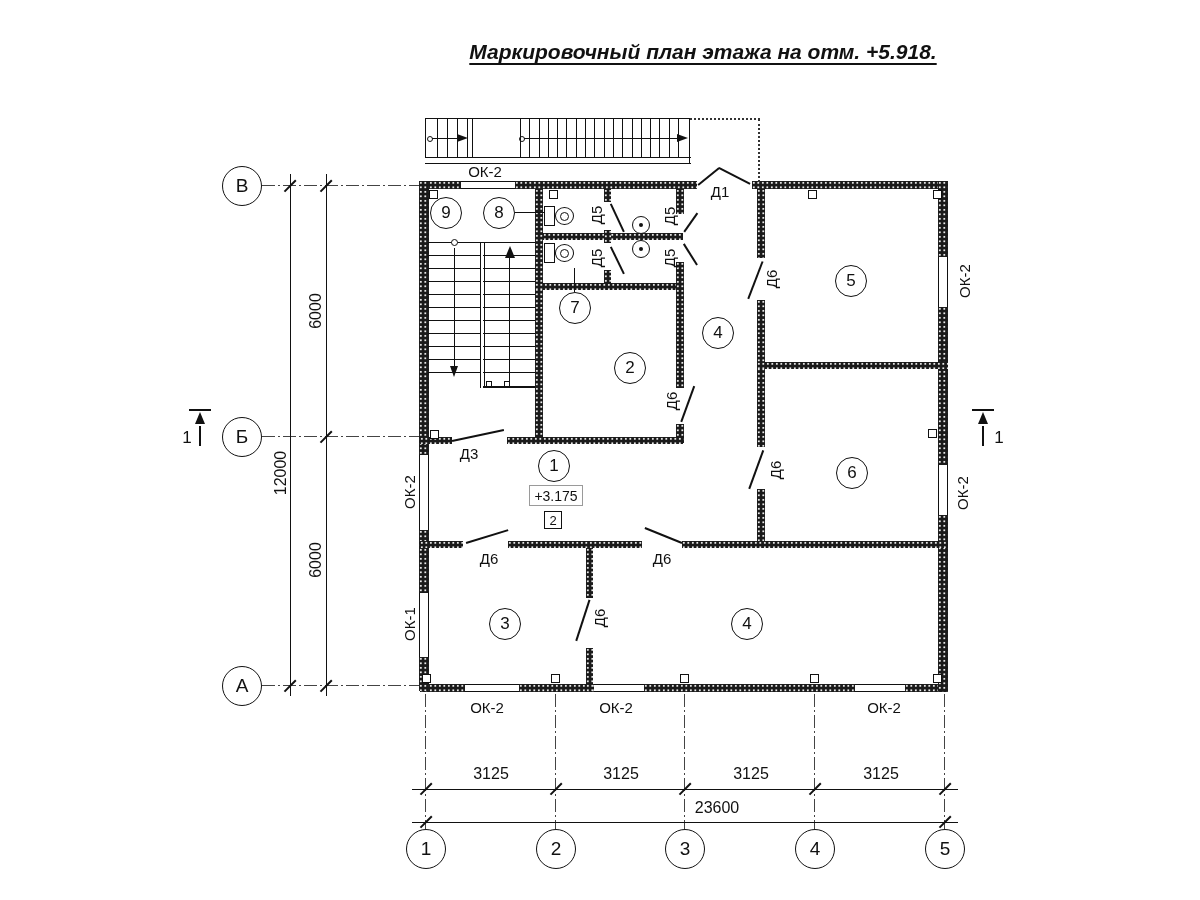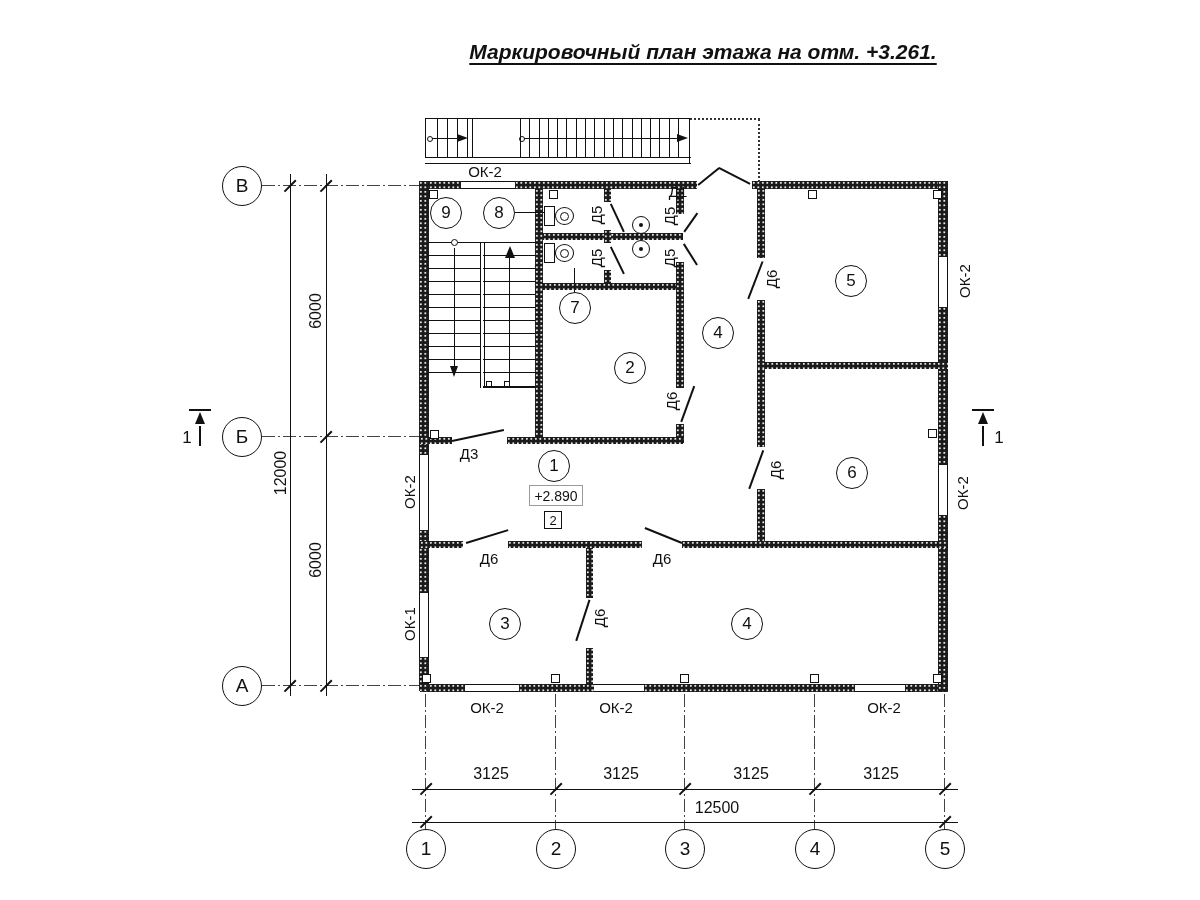--- a/index.html
+++ b/index.html
@@ -38,21 +38,21 @@
         display:flex;align-items:center;justify-content:center;font-size:13px;background:#fff;}
   .dot2{position:absolute;border-top:2px dotted #333;}
   .dot2v{position:absolute;border-left:2px dotted #333;}
   .sec1{position:absolute;font-size:17px;transform:translate(-50%,-50%);}
 </style>
 </head>
 <body>
 
 <div id="plan">
 
-  <div class="title">Маркировочный план этажа на отм. +3.261.</div>
+  <div class="title">Маркировочный план этажа на отм. +5.918.</div>
 
   <div class="wall" style="left:420px;top:181px;width:41px;height:8px"></div>
   <div class="winh" style="left:461px;top:181px;width:54px"></div>
   <div class="wall" style="left:515px;top:181px;width:182px;height:8px"></div>
   <div class="wall" style="left:752px;top:181px;width:196px;height:8px"></div>
 
   <div class="wall" style="left:420px;top:684px;width:45px;height:8px"></div>
   <div class="winh" style="left:465px;top:684px;width:54px"></div>
   <div class="wall" style="left:519px;top:684px;width:75px;height:8px"></div>
   <div class="winh" style="left:594px;top:684px;width:50px"></div>
@@ -100,21 +100,21 @@
   <div class="leaf" style="left:611px;top:246px;width:30px;transform:rotate(64deg)"></div>
   <div class="leaf" style="left:684px;top:231px;width:23px;transform:rotate(-55deg)"></div>
   <div class="leaf" style="left:684px;top:243px;width:25px;transform:rotate(58deg)"></div>
   <div class="leaf" style="left:748px;top:298px;width:40px;transform:rotate(-69deg)"></div>
   <div class="leaf" style="left:681px;top:421px;width:38px;transform:rotate(-70deg)"></div>
   <div class="leaf" style="left:749px;top:488px;width:41px;transform:rotate(-70deg)"></div>
   <div class="leaf" style="left:466px;top:542px;width:44px;transform:rotate(-17deg)"></div>
   <div class="leaf" style="left:645px;top:527px;width:40px;transform:rotate(22deg)"></div>
   <div class="leaf" style="left:576px;top:640px;width:43px;transform:rotate(-72deg)"></div>
 
-  <div class="lbl" style="left:678px;top:191px">Д1</div>
+  <div class="lbl" style="left:720px;top:191px">Д1</div>
   <div class="lbl" style="left:469px;top:453px">Д3</div>
   <div class="lbl rot" style="left:596px;top:215px">Д5</div>
   <div class="lbl rot" style="left:596px;top:258px">Д5</div>
   <div class="lbl rot" style="left:669px;top:216px">Д5</div>
   <div class="lbl rot" style="left:669px;top:258px">Д5</div>
   <div class="lbl rot" style="left:771px;top:279px">Д6</div>
   <div class="lbl rot" style="left:671px;top:401px">Д6</div>
   <div class="lbl rot" style="left:775px;top:470px">Д6</div>
   <div class="lbl" style="left:489px;top:558px">Д6</div>
   <div class="lbl" style="left:662px;top:558px">Д6</div>
@@ -207,21 +207,21 @@
       <span>8</span>
     </div>
   <div class="circ room" style="left:430px;top:197px">
       <span>9</span>
     </div>
   <div class="circ room" style="left:731px;top:608px">
       <span>4</span>
     </div>
 
   <div class="elev">
-      <span>+2.890</span>
+      <span>+3.175</span>
     </div>
   <div class="node">
       <span>2</span>
     </div>
 
   <div class="ln" style="left:189px;top:409px;width:22px;height:1.5px"></div>
   <div class="tri-up" style="left:195px;top:412px"></div>
   <div class="ln" style="left:199px;top:426px;width:1.5px;height:20px"></div>
   <div class="sec1" style="left:187px;top:438px">1</div>
   <div class="ln" style="left:972px;top:409px;width:22px;height:1.5px"></div>
@@ -263,21 +263,21 @@
   <div class="tick" style="left:548px;top:788px"></div>
   <div class="tick" style="left:677px;top:788px"></div>
   <div class="tick" style="left:807px;top:788px"></div>
   <div class="tick" style="left:937px;top:788px"></div>
   <div class="tick" style="left:418px;top:821px"></div>
   <div class="tick" style="left:937px;top:821px"></div>
   <div class="dim" style="left:491px;top:774px">3125</div>
   <div class="dim" style="left:621px;top:774px">3125</div>
   <div class="dim" style="left:751px;top:774px">3125</div>
   <div class="dim" style="left:881px;top:774px">3125</div>
-  <div class="dim" style="left:717px;top:808px">12500</div>
+  <div class="dim" style="left:717px;top:808px">23600</div>
   <div class="circ axis" style="left:406px;top:829px">
       <span>1</span>
     </div>
   <div class="circ axis" style="left:536px;top:829px">
       <span>2</span>
     </div>
   <div class="circ axis" style="left:665px;top:829px">
       <span>3</span>
     </div>
   <div class="circ axis" style="left:795px;top:829px">

